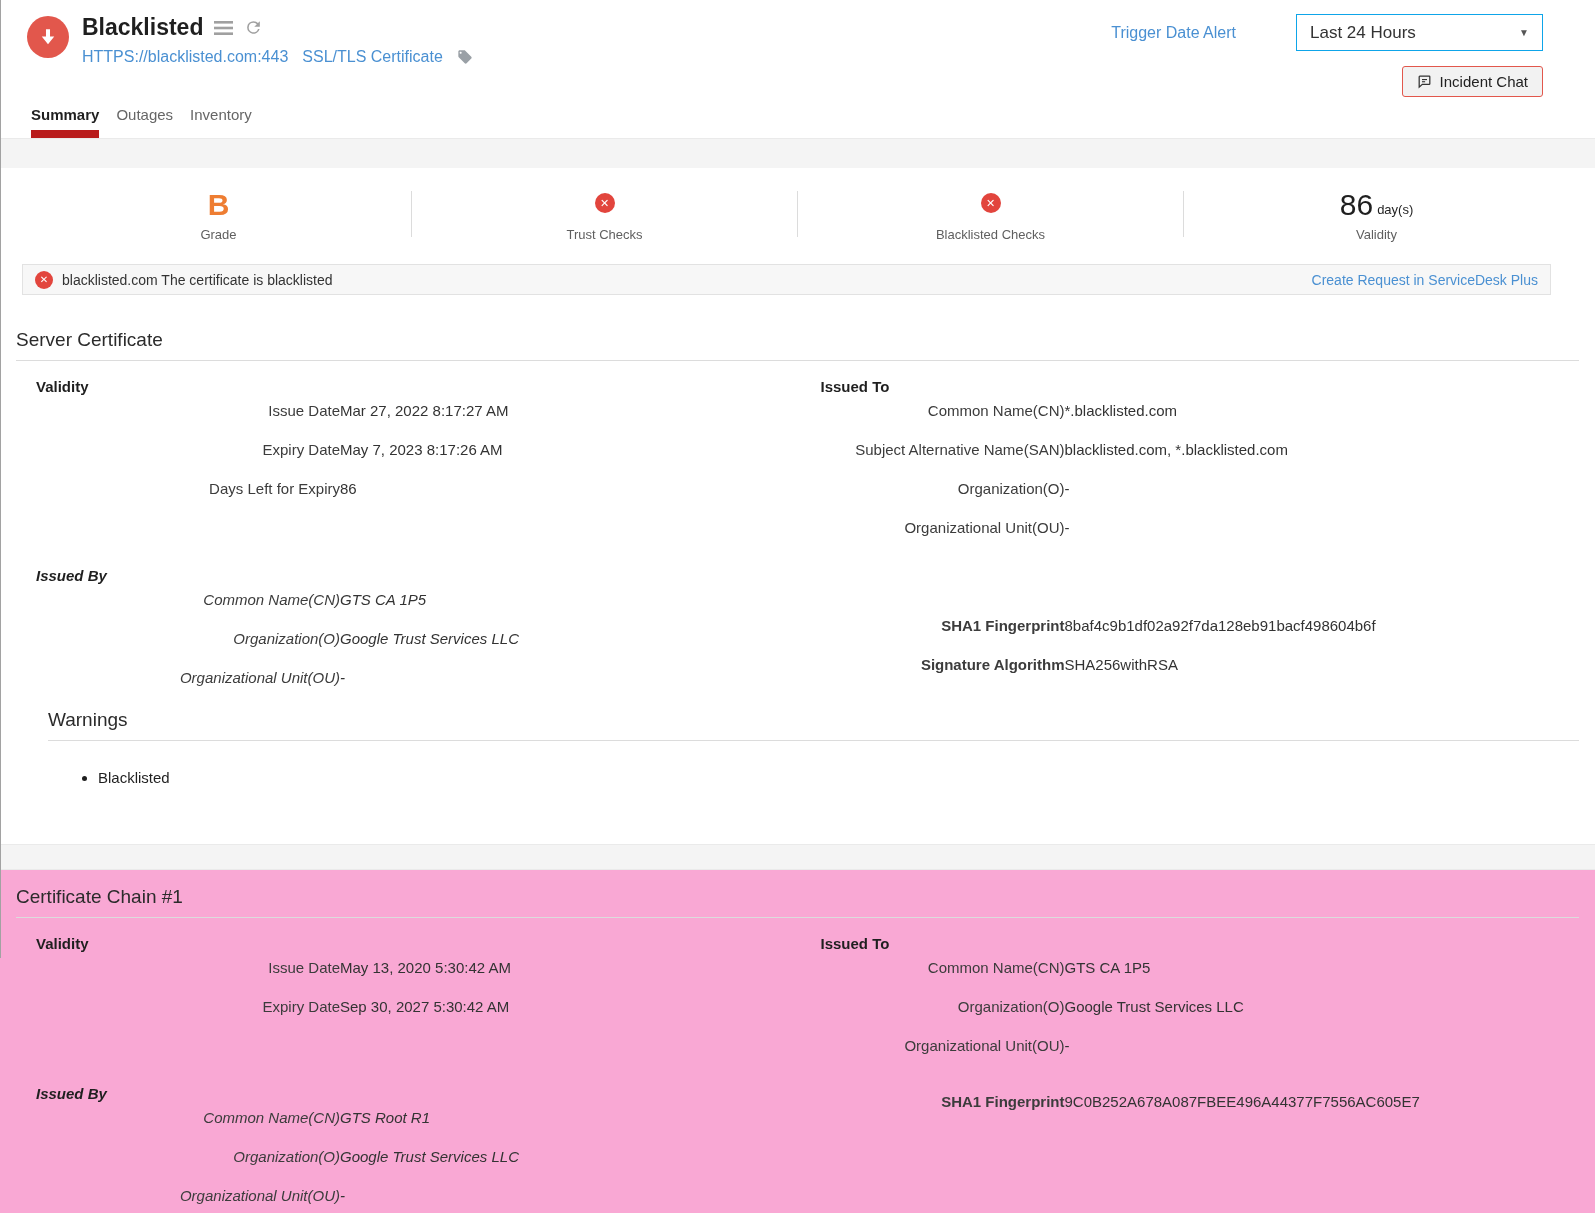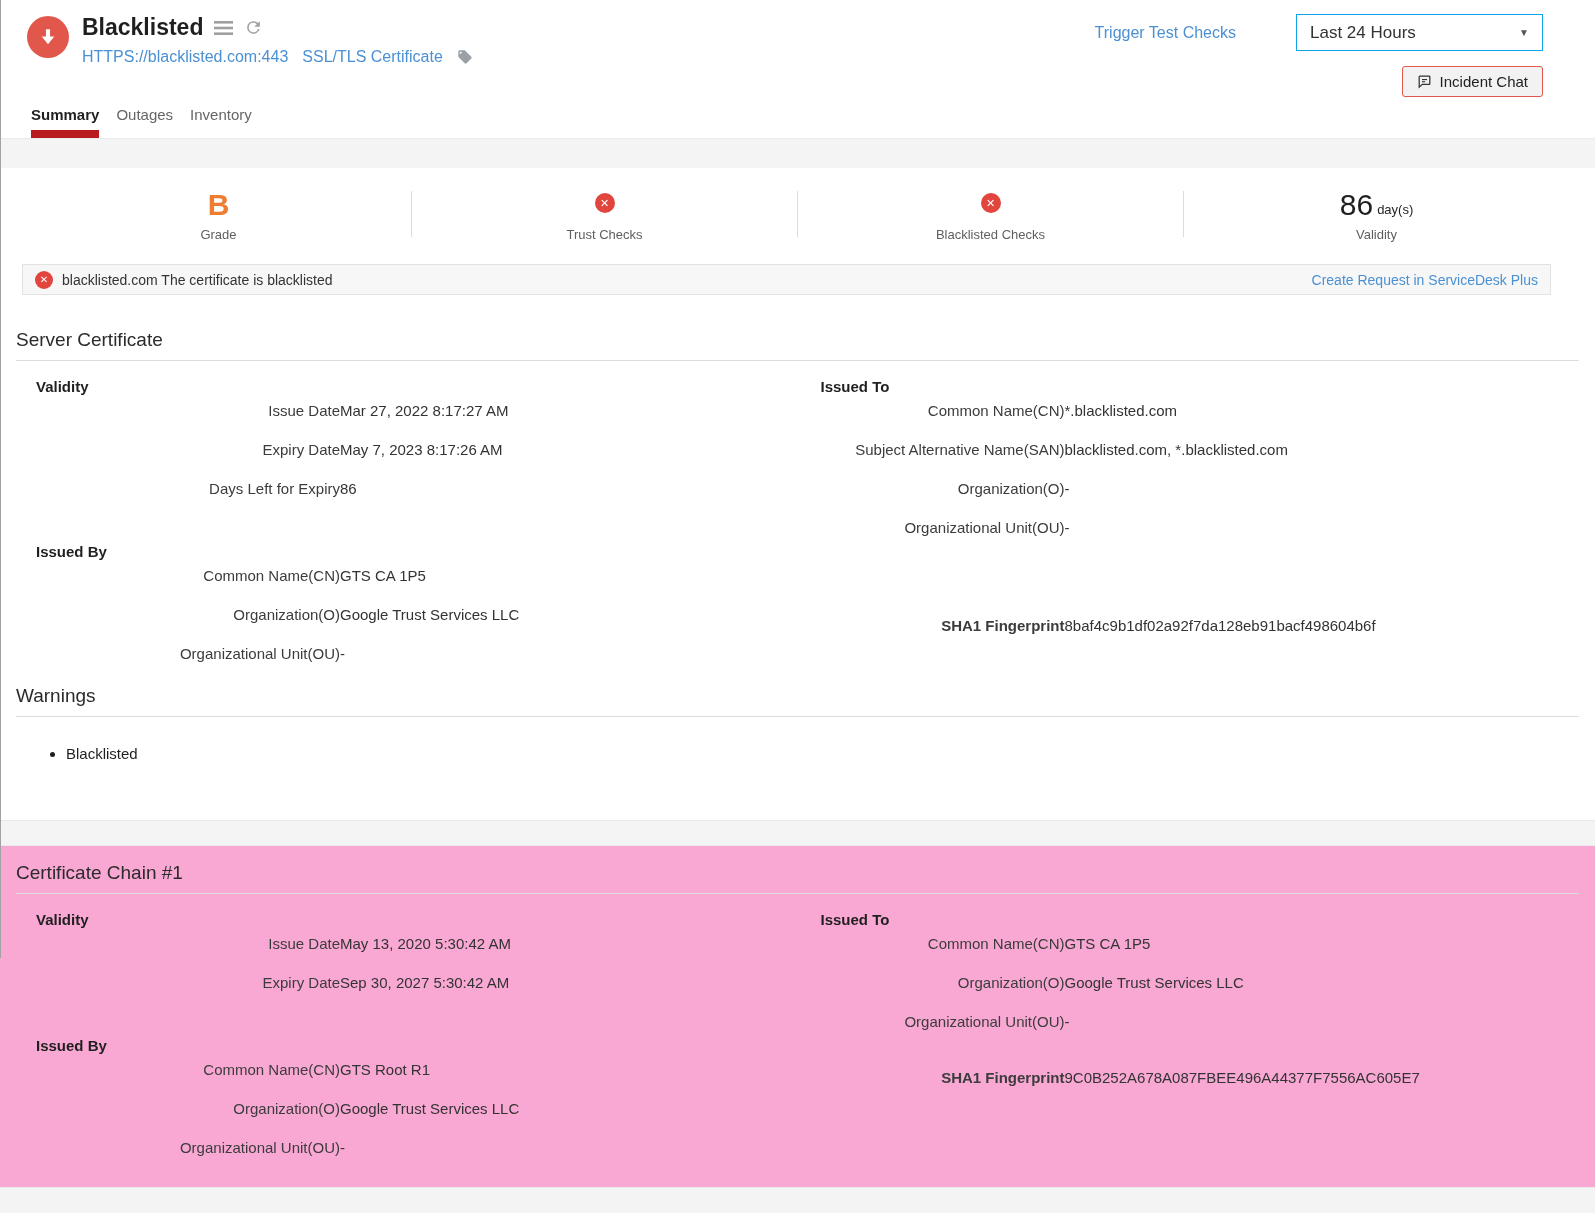--- a/index.html
+++ b/index.html
@@ -61,26 +61,26 @@
   .section { padding:0 16px; }
   .section-heading { font-size:19px; font-weight:normal; color:#2b2b2b; }
   .section hr { border:none; border-top:1px solid #dcdcdc; margin-top:9px; }
   .cols { display:grid; grid-template-columns:1fr 1fr; padding:17px 0 0 20px; column-gap:26px; }
   .gheading { font-size:15px; font-weight:bold; color:#1f1f1f; margin-bottom:6px; }
   .frow { display:flex; margin-bottom:19px; font-size:15px; line-height:20px;text-align:right; }
   .frow .flabel { width:304px; color:#3c3c3c; flex-shrink:0; }
   .col-right .frow .flabel { width:244px; }
   .frow .fvalue { color:#333; }
   .frow.bold-label .flabel { font-weight:bold; }
-  .mt-group { margin-top:44px; }
+  .mt-group { margin-top:68px;font-style:italic; }
   .fp-server { margin-top:78px; }
   .fp-chain { margin-top:36px; }
 
   #server-cert { margin-top:34px; }
-  #warnings { margin-top:2px; padding-bottom:54px; }
+  #warnings { margin-top:2px; padding-bottom:54px;margin-left:32px; }
   #warnings ul { margin:28px 0 0 50px; font-size:15px; color:#1f1f1f; }
   #warnings li { margin-bottom:4px; }
   #cert-chain { padding-top:16px; padding-bottom:10px; background:#f9a8d4; }
 </style>
 </head>
 <body>
 
 <div class="left-edge"></div>
 
 <header class="header">
@@ -113,21 +113,21 @@
           <svg width="16" height="16" viewBox="0 0 24 24">
             <path d="M21.41 11.58l-9-9C12.05 2.22 11.55 2 11 2H4c-1.1 0-2 .9-2 2v7c0 .55.22 1.05.59 1.42l9 9c.36.36.86.58 1.41.58.55 0 1.05-.22 1.41-.59l7-7c.37-.36.59-.86.59-1.41 0-.55-.23-1.06-.59-1.42zM5.5 7C4.67 7 4 6.33 4 5.5S4.67 4 5.5 4 7 4.67 7 5.5 6.33 7 5.5 7z" fill="#9aa0a6"></path>
           </svg>
         </span>
       </div>
     </div>
   </div>
 
   <div class="header-right">
     <div class="hr-top">
-      <a href="#" class="trigger-link">Trigger Test Checks</a>
+      <a href="#" class="trigger-link">Trigger Date Alert</a>
       <div class="dropdown">
         <span>Last 24 Hours</span>
         <span class="caret">▼</span>
       </div>
     </div>
     <button class="incident-chat">
       <span style="display:inline-flex;">
         <svg width="15" height="15" viewBox="0 0 24 24">
           <path d="M4.5 3.5h15c.55 0 1 .45 1 1v11c0 .55-.45 1-1 1H8.5l-5 4.5v-16.5c0-.55.45-1 1-1z" fill="none" stroke="#333" stroke-width="2"></path>
           <rect x="8" y="8" width="8" height="1.8" fill="#333"></rect>
@@ -238,20 +238,24 @@
         <div class="frow">
           <div class="flabel">Organizational Unit(OU)</div>
           <div class="fvalue">-</div>
         </div>
       </div>
       <div class="fp-server">
         <div class="frow bold-label">
           <div class="flabel">SHA1 Fingerprint</div>
           <div class="fvalue">8baf4c9b1df02a92f7da128eb91bacf498604b6f</div>
         </div>
+        <div class="frow bold-label">
+          <div class="flabel">Signature Algorithm</div>
+          <div class="fvalue">SHA256withRSA</div>
+        </div>
       </div>
     </div>
   </div>
 </section>
 
 <section class="section" id="warnings">
   <h2 class="section-heading">Warnings</h2>
   <hr>
   <ul>
     <li>Blacklisted</li>

